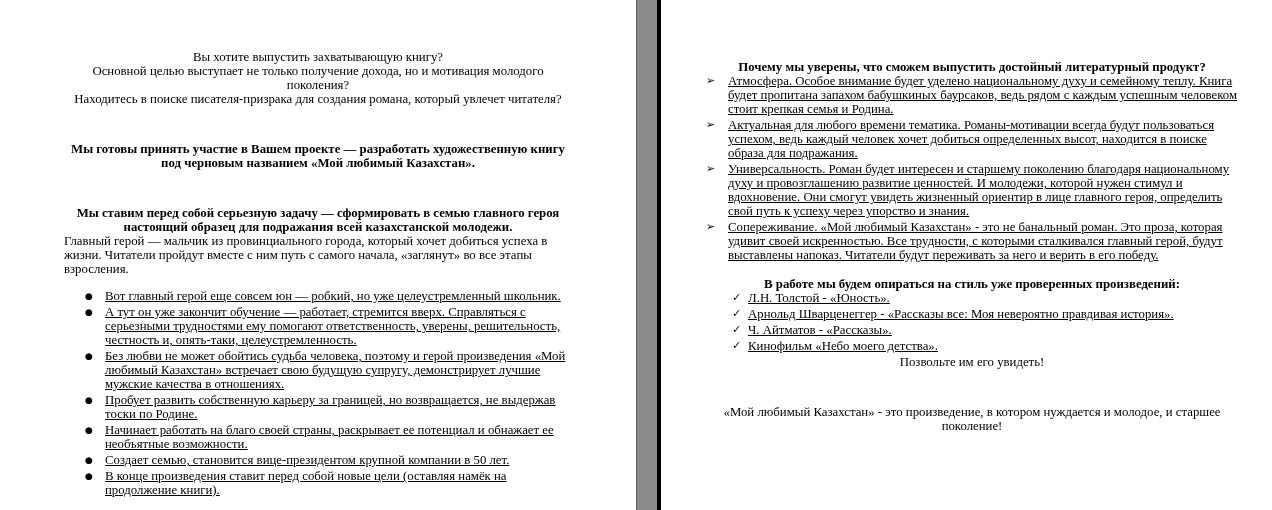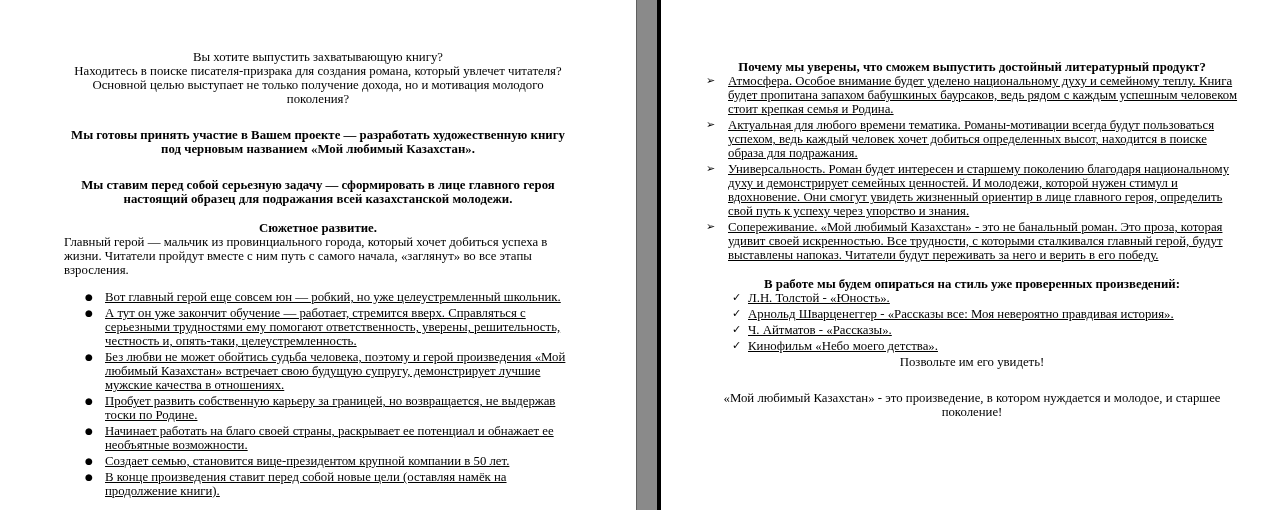--- a/index.html
+++ b/index.html
@@ -20,21 +20,21 @@
   .page-l { width: 637px; border-right: 1px solid #5f5f5f; }
   .page-gap { width: 20px; background: #8a8a8a; }
   .page-r { width: 615px; border-left: 4px solid #000000; }
 
   .content-l { padding: 50px 64px 0 64px; }
   .content-r { padding: 60px 34px 0 45px; }
 
   p { margin: 0; }
   .center { text-align: center; }
   .bold { font-weight: bold; }
-  .mt-lg { margin-top: 22px; }
+  .mt-lg { margin-top: 36px; }
   .mt-md { margin-top: 15px; }
 
   .li { display: flex; margin-bottom: 2px; }
   .li .marker {
     font-family: "DejaVu Sans", sans-serif;
     line-height: 14px;
     text-align: left;
   }
   .disc-list { margin-left: 21px; margin-top: 13px; }
   .disc-list .marker { flex: 0 0 20px; font-size: 9px; }
@@ -46,29 +46,28 @@
 </head>
 <body>
 
 <div class="pages">
 
   <div class="page page-l">
     <div class="content-l">
 
       <div class="center">
         <p>Вы хотите выпустить захватывающую книгу?</p>
+        <p>Основной целью выступает не только получение дохода, но и мотивация молодого поколения?</p>
         <p>Находитесь в поиске писателя-призрака для создания романа, который увлечет читателя?</p>
-        <p>Основной целью выступает не только получение дохода, но и мотивация молодого поколения?</p>
       </div>
 
       <p class="center bold mt-lg">Мы готовы принять участие в Вашем проекте — разработать художественную книгу под черновым названием «Мой любимый Казахстан».</p>
 
-      <p class="center bold mt-lg">Мы ставим перед собой серьезную задачу — сформировать в лице главного героя настоящий образец для подражания всей казахстанской молодежи.</p>
+      <p class="center bold mt-lg">Мы ставим перед собой серьезную задачу — сформировать в семью главного героя настоящий образец для подражания всей казахстанской молодежи.</p>
 
-      <p class="center bold mt-md">Сюжетное развитие.</p>
 
       <p>Главный герой — мальчик из провинциального города, который хочет добиться успеха в жизни. Читатели пройдут вместе с ним путь с самого начала, «заглянут» во все этапы взросления.</p>
 
       <div class="disc-list">
         <div class="li">
           <span class="marker">●</span>
           <span class="li-text">Вот главный герой еще совсем юн — робкий, но уже целеустремленный школьник.</span>
         </div>
         <div class="li">
           <span class="marker">●</span>
@@ -110,21 +109,21 @@
         <div class="li">
           <span class="marker">➢</span>
           <span class="li-text">Атмосфера. Особое внимание будет уделено национальному духу и семейному теплу. Книга будет пропитана запахом бабушкиных баурсаков, ведь рядом с каждым успешным человеком стоит крепкая семья и Родина.</span>
         </div>
         <div class="li">
           <span class="marker">➢</span>
           <span class="li-text">Актуальная для любого времени тематика. Романы-мотивации всегда будут пользоваться успехом, ведь каждый человек хочет добиться определенных высот, находится в поиске образа для подражания.</span>
         </div>
         <div class="li">
           <span class="marker">➢</span>
-          <span class="li-text">Универсальность. Роман будет интересен и старшему поколению благодаря национальному духу и демонстрирует семейных ценностей. И молодежи, которой нужен стимул и вдохновение. Они смогут увидеть жизненный ориентир в лице главного героя, определить свой путь к успеху через упорство и знания.</span>
+          <span class="li-text">Универсальность. Роман будет интересен и старшему поколению благодаря национальному духу и провозглашению развитие ценностей. И молодежи, которой нужен стимул и вдохновение. Они смогут увидеть жизненный ориентир в лице главного героя, определить свой путь к успеху через упорство и знания.</span>
         </div>
         <div class="li">
           <span class="marker">➢</span>
           <span class="li-text">Сопереживание. «Мой любимый Казахстан» - это не банальный роман. Это проза, которая удивит своей искренностью. Все трудности, с которыми сталкивался главный герой, будут выставлены напоказ. Читатели будут переживать за него и верить в его победу.</span>
         </div>
       </div>
 
       <p class="center bold mt-md">В работе мы будем опираться на стиль уже проверенных произведений:</p>
 
       <div class="check-list">

